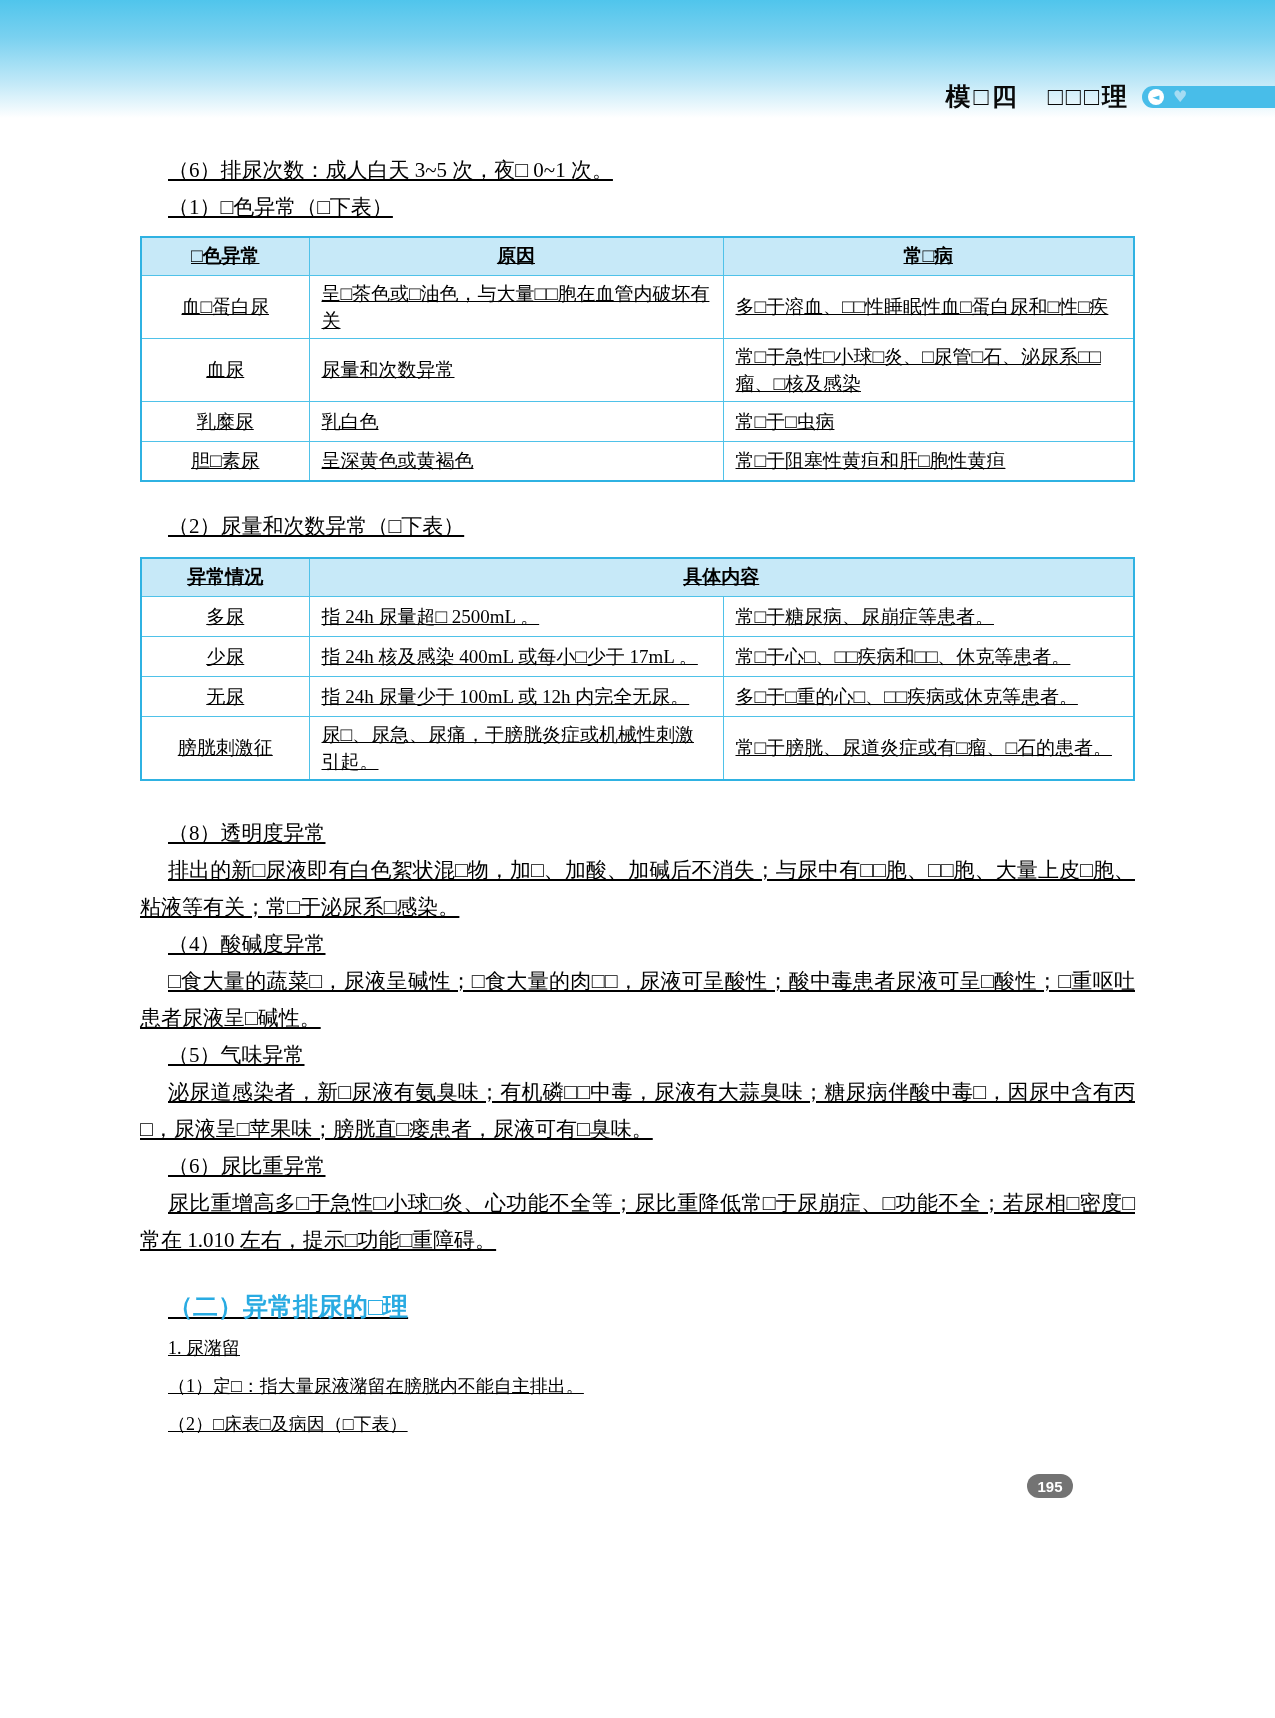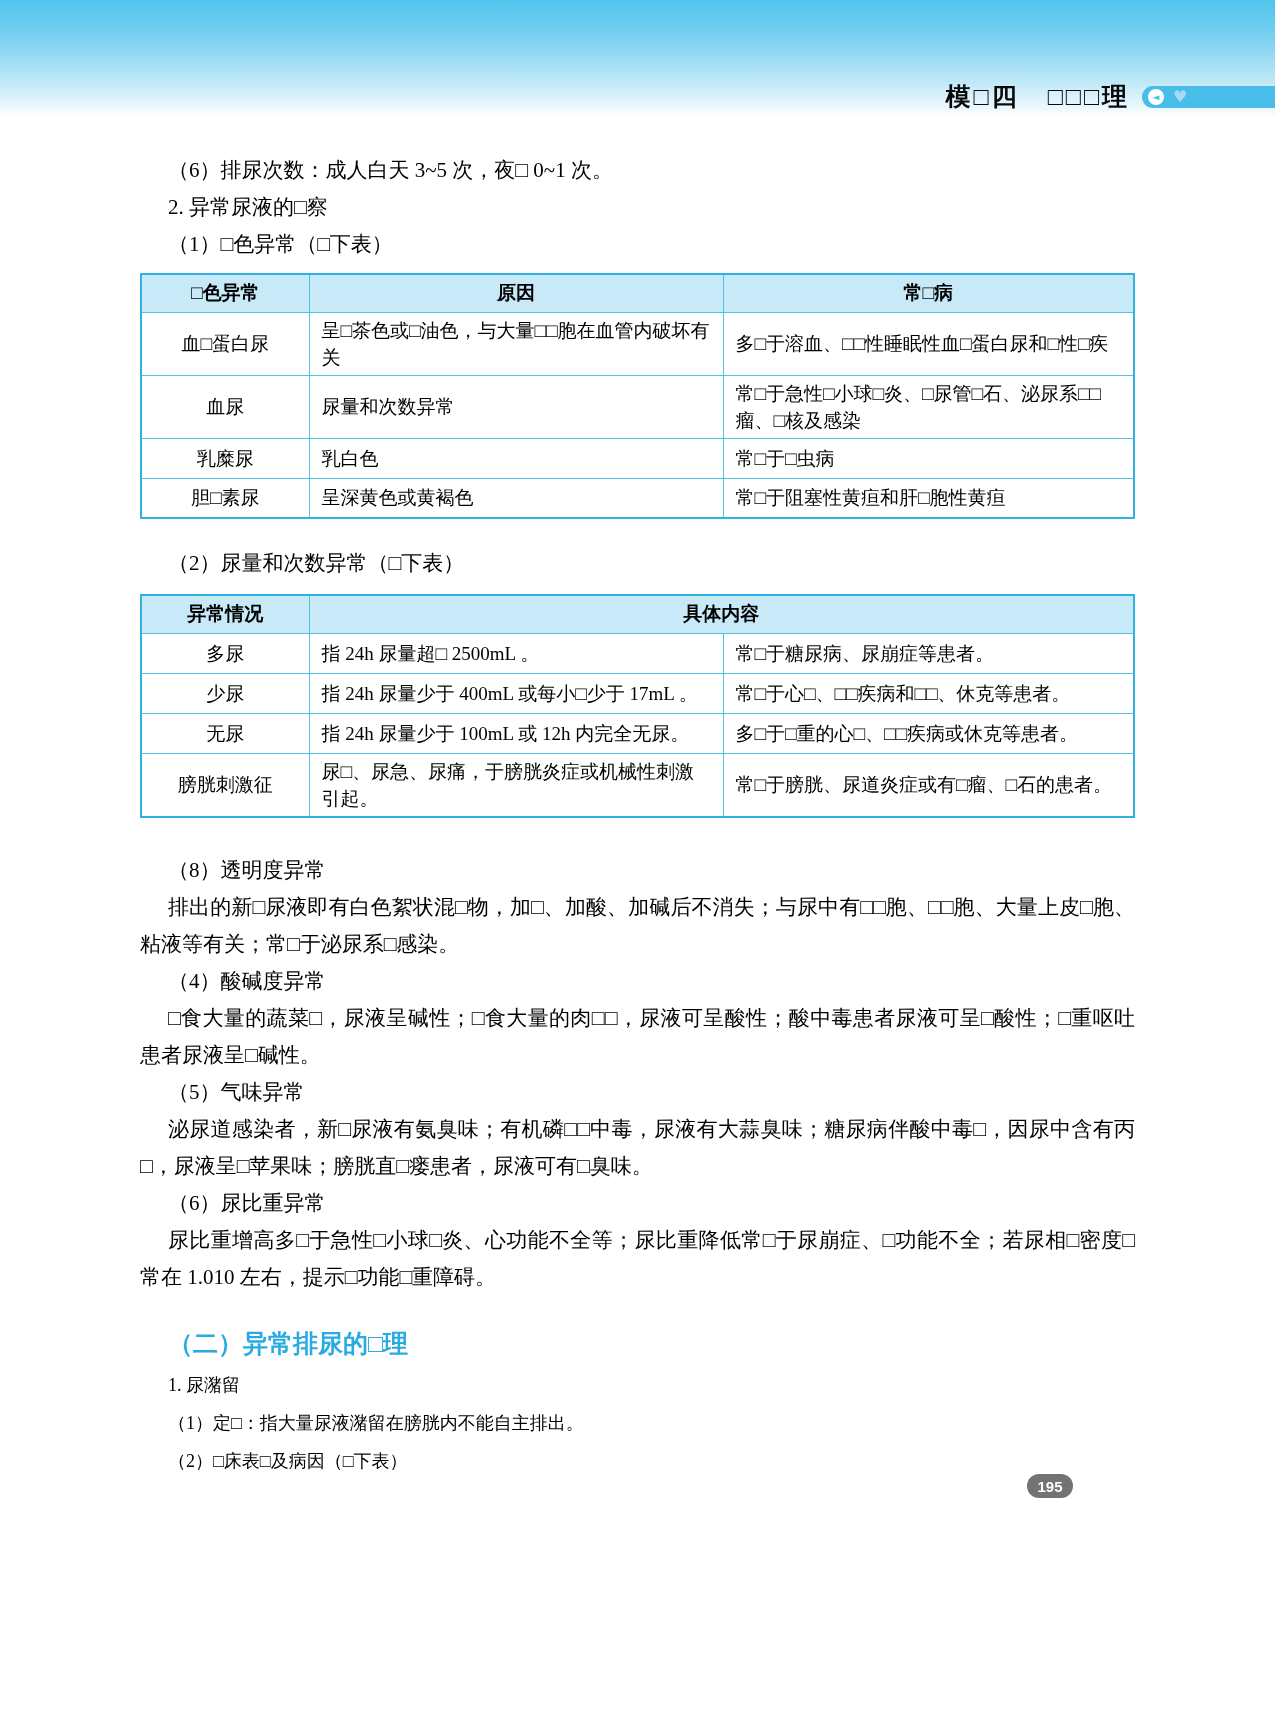--- a/index.html
+++ b/index.html
@@ -1,20 +1,20 @@
 <!DOCTYPE html>
 <html><head>
 <meta charset="utf-8">
 <style>
   * { margin:0; padding:0; box-sizing:border-box; }
   html,body { background:#ffffff; }
   .page {
     position:relative; width:1275px; height:1718px; background:#ffffff;
     font-family:"Liberation Serif","DejaVu Serif",serif; color:#000;
-    overflow:hidden; margin:0 auto;
+    overflow:hidden; margin:0 auto;text-decoration:underline;
   }
   
   .header-band {
     position:relative; width:100%; height:118px;
     background:linear-gradient(180deg,#50c5ec 0%, #7ad1f0 32%, #c5eaf8 72%, #ffffff 100%);
   }
   .header-row { position:absolute; top:80px; right:0; display:flex; align-items:center; }
   .header-title {
     font-size:25px; font-weight:bold; letter-spacing:3px; margin-right:12px;
     color:#0a0a0a; white-space:nowrap;
@@ -69,21 +69,20 @@
       <span class="header-pill">
         <span class="pill-circle">◄</span>
         <span class="pill-heart">♥</span>
       </span>
     </div>
   </div>
 
   <div class="content">
 
     <p class="line">（6）排尿次数：成人白天 3~5 次，夜□ 0~1 次。</p>
-    <p class="line">2. 异常尿液的□察</p>
     <p class="line">（1）□色异常（□下表）</p>
 
     <table class="t1">
       <colgroup>
           <col style="width:168px">
           <col style="width:414px">
           <col style="width:411px">
         </colgroup>
       <thead>
         <tr>
@@ -131,21 +130,21 @@
         </tr>
       </thead>
       <tbody>
         <tr>
           <td class="cat">多尿</td>
           <td>指 24h 尿量超□ 2500mL 。</td>
           <td>常□于糖尿病、尿崩症等患者。</td>
         </tr>
         <tr>
           <td class="cat">少尿</td>
-          <td>指 24h 尿量少于 400mL 或每小□少于 17mL 。</td>
+          <td>指 24h 核及感染 400mL 或每小□少于 17mL 。</td>
           <td>常□于心□、□□疾病和□□、休克等患者。</td>
         </tr>
         <tr>
           <td class="cat">无尿</td>
           <td>指 24h 尿量少于 100mL 或 12h 内完全无尿。</td>
           <td>多□于□重的心□、□□疾病或休克等患者。</td>
         </tr>
         <tr>
           <td class="cat">膀胱刺激征</td>
           <td>尿□、尿急、尿痛，于膀胱炎症或机械性刺激引起。</td>

